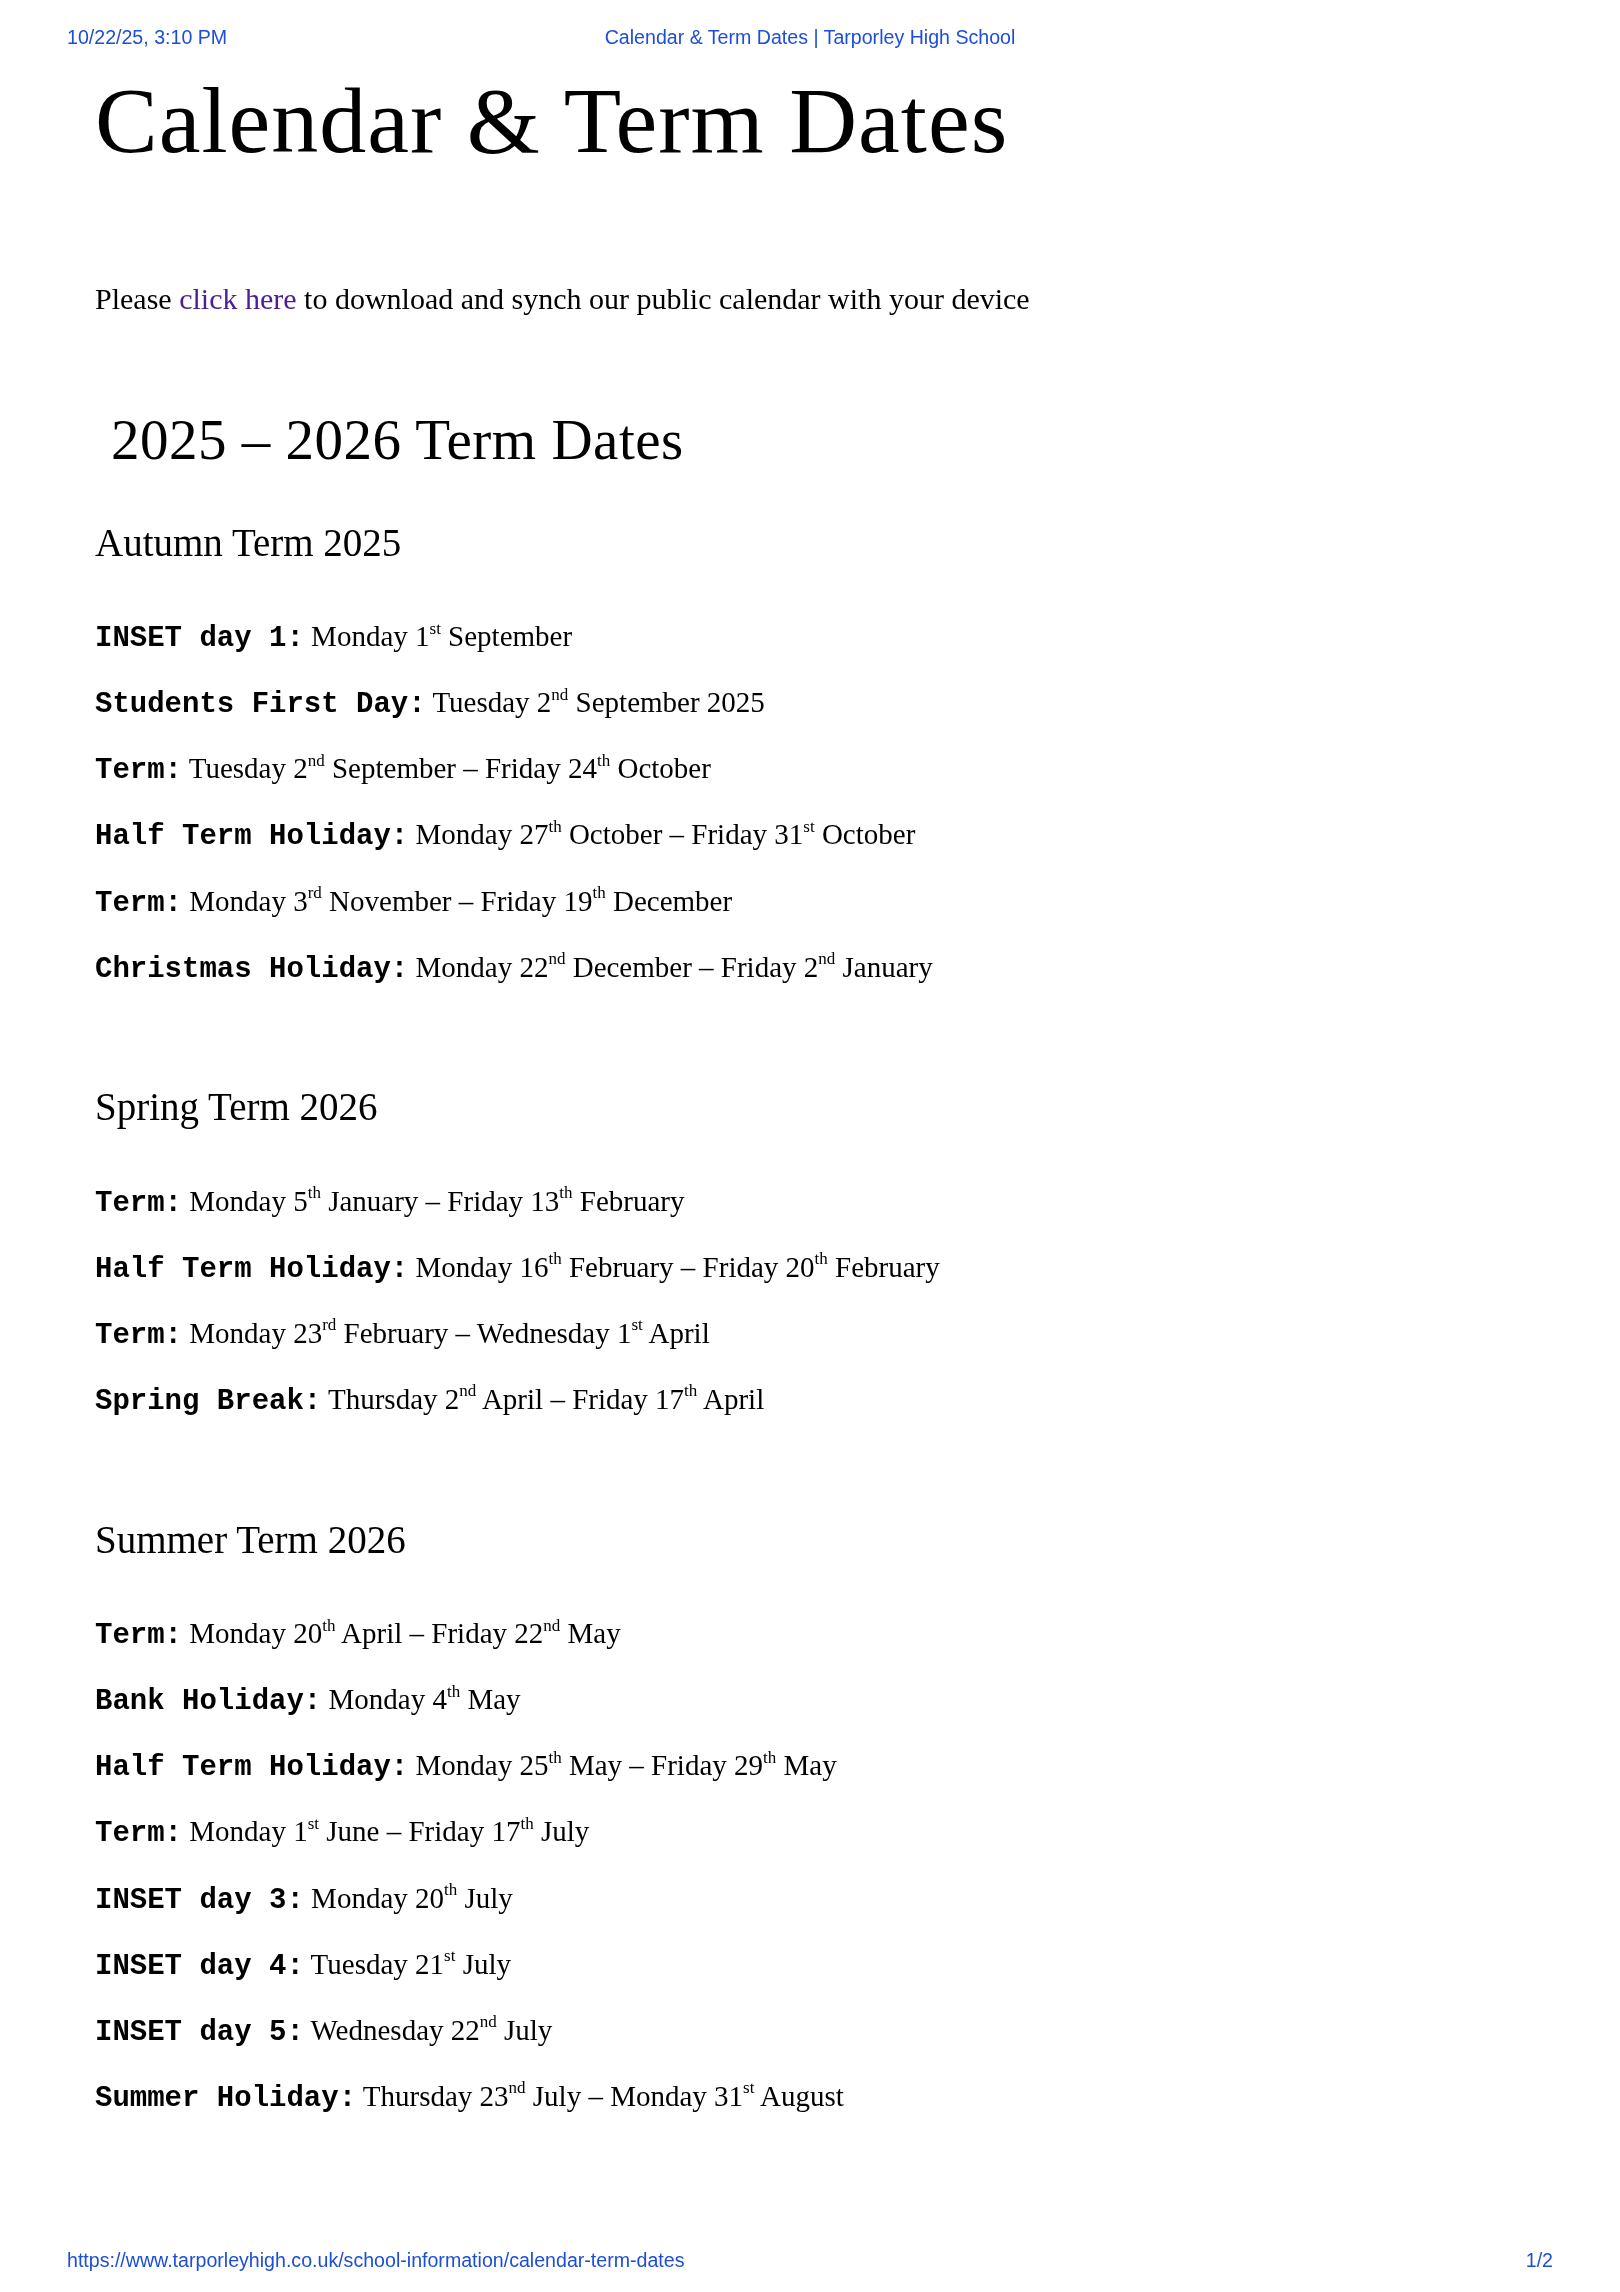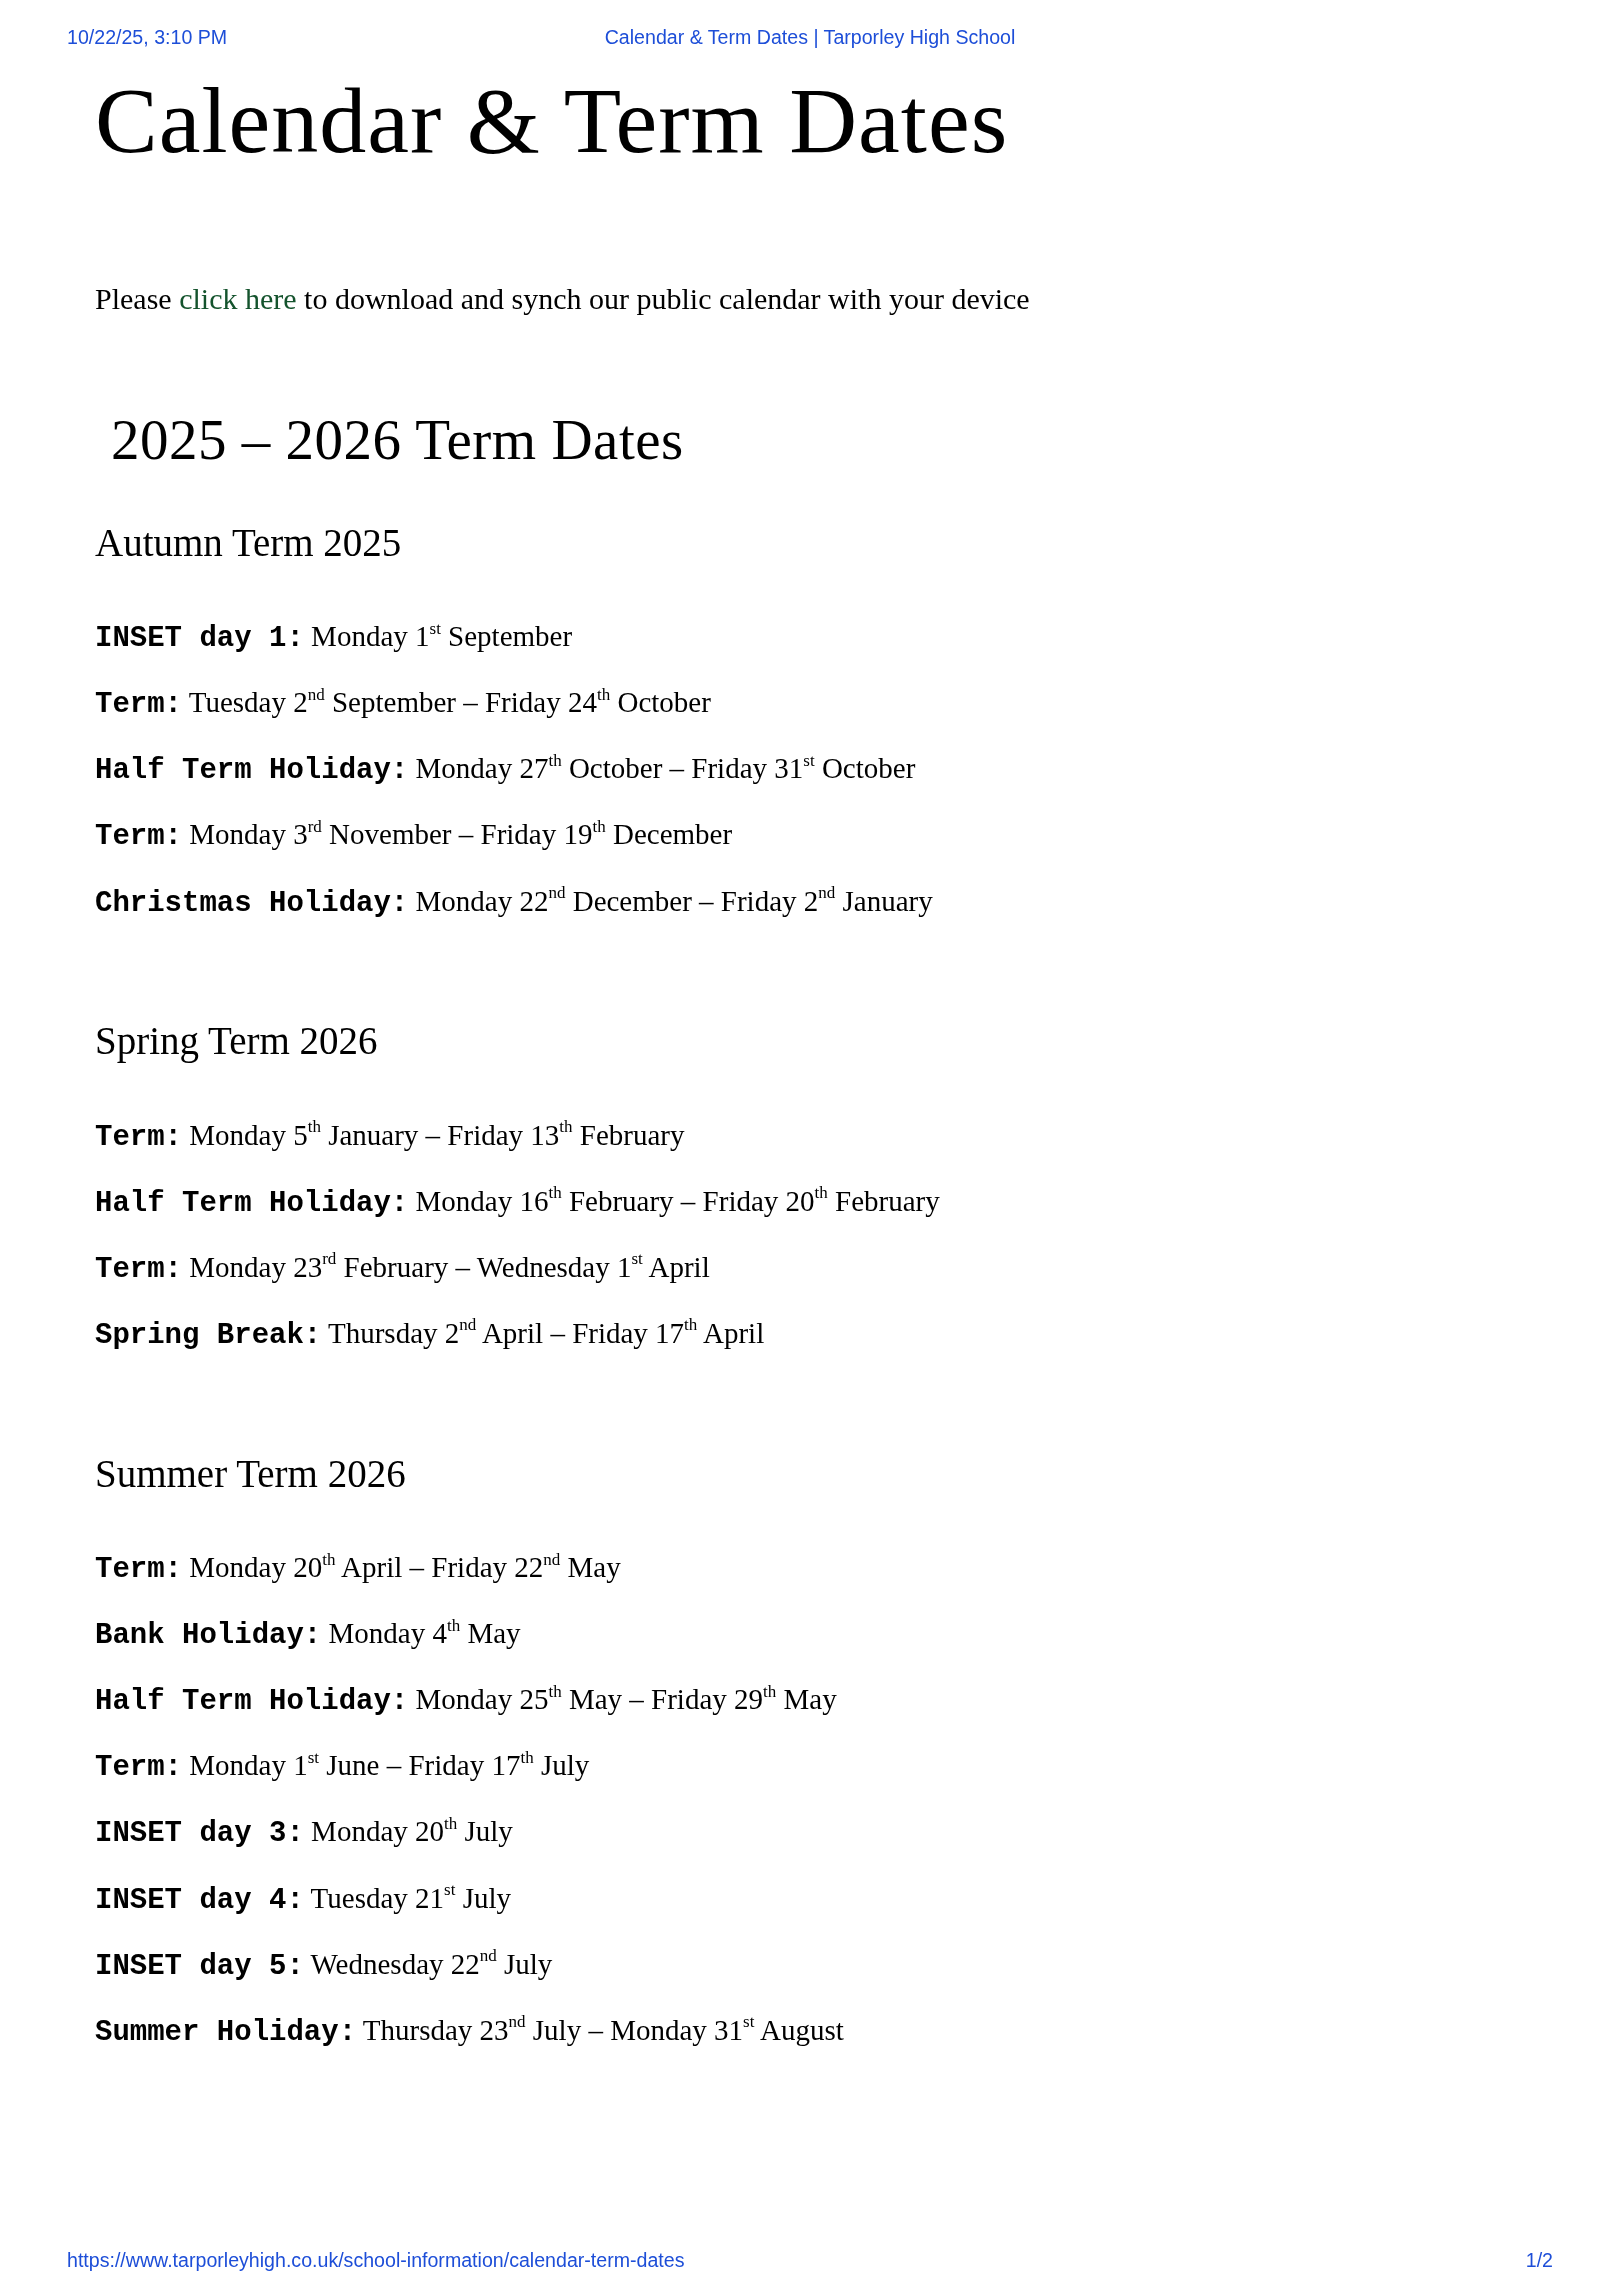--- a/index.html
+++ b/index.html
@@ -84,28 +84,29 @@
 <body style="color: rgb(0, 0, 0);">
 
 <header class="print-header">
   <span class="ts">10/22/25, 3:10 PM</span>
   <span class="doc-title">Calendar &amp; Term Dates | Tarporley High School</span>
 </header>
 
 <main>
   <h1 class="page-title">Calendar &amp; Term Dates</h1>
 
-  <p class="intro"><span>Please </span><a class="intro-link" style="color: #14532d;">click here</a><span> to download and synch our public calendar with your device</span></p>
+  <p class="intro"><span>Please </span><a class="intro-link" style="color: #4c1d95;">click here</a><span> to download and synch our public calendar with your device</span></p>
 
   <h2 class="section-title">2025 – 2026 Term Dates</h2>
 
   <div>
       <section class="term-section">
         <h3>Autumn Term 2025</h3>
         <p class="entry"><span class="bold">INSET day 1:</span><span class="norm"> Monday 1</span><span class="sup">st</span><span class="norm"> September</span></p>
+        <p class="entry"><span class="bold">Students First Day:</span><span class="norm"> Tuesday 2</span><span class="sup">nd</span><span class="norm"> September 2025</span></p>
         <p class="entry"><span class="bold">Term:</span><span class="norm"> Tuesday 2</span><span class="sup">nd</span><span class="norm"> September – Friday 24</span><span class="sup">th</span><span class="norm"> October</span></p>
         <p class="entry"><span class="bold">Half Term Holiday:</span><span class="norm"> Monday 27</span><span class="sup">th</span><span class="norm"> October – Friday 31</span><span class="sup">st</span><span class="norm"> October</span></p>
         <p class="entry"><span class="bold">Term:</span><span class="norm"> Monday 3</span><span class="sup">rd</span><span class="norm"> November – Friday 19</span><span class="sup">th</span><span class="norm"> December</span></p>
         <p class="entry"><span class="bold">Christmas Holiday:</span><span class="norm"> Monday 22</span><span class="sup">nd</span><span class="norm"> December – Friday 2</span><span class="sup">nd</span><span class="norm"> January</span></p>
       </section>
       <section class="term-section">
         <h3>Spring Term 2026</h3>
         <p class="entry"><span class="bold">Term:</span><span class="norm"> Monday 5</span><span class="sup">th</span><span class="norm"> January – Friday 13</span><span class="sup">th</span><span class="norm"> February</span></p>
         <p class="entry"><span class="bold">Half Term Holiday:</span><span class="norm"> Monday 16</span><span class="sup">th</span><span class="norm"> February – Friday 20</span><span class="sup">th</span><span class="norm"> February</span></p>
         <p class="entry"><span class="bold">Term:</span><span class="norm"> Monday 23</span><span class="sup">rd</span><span class="norm"> February – Wednesday 1</span><span class="sup">st</span><span class="norm"> April</span></p>

